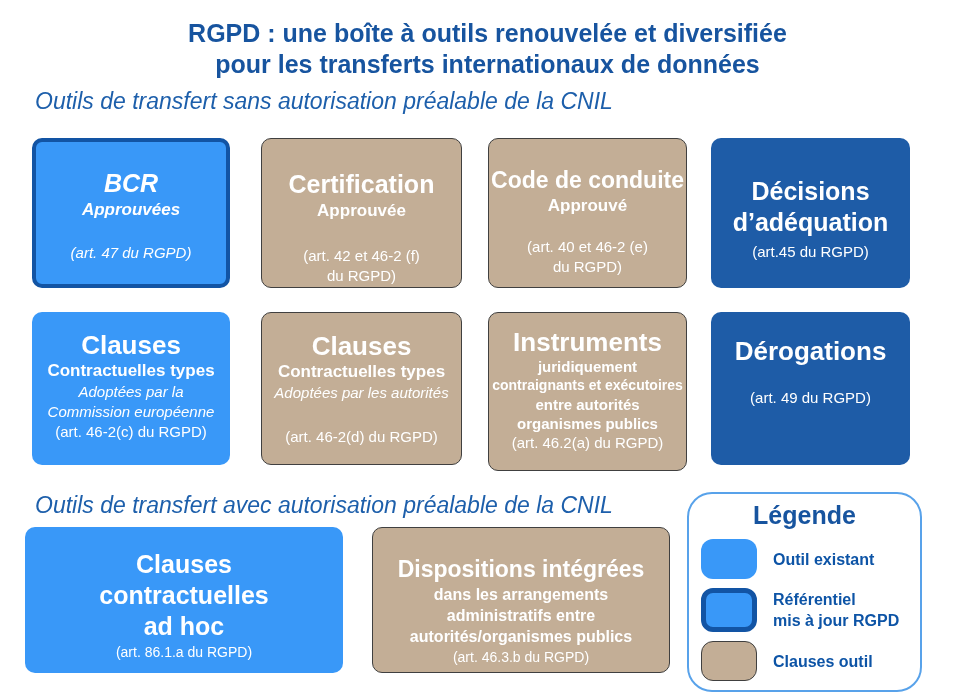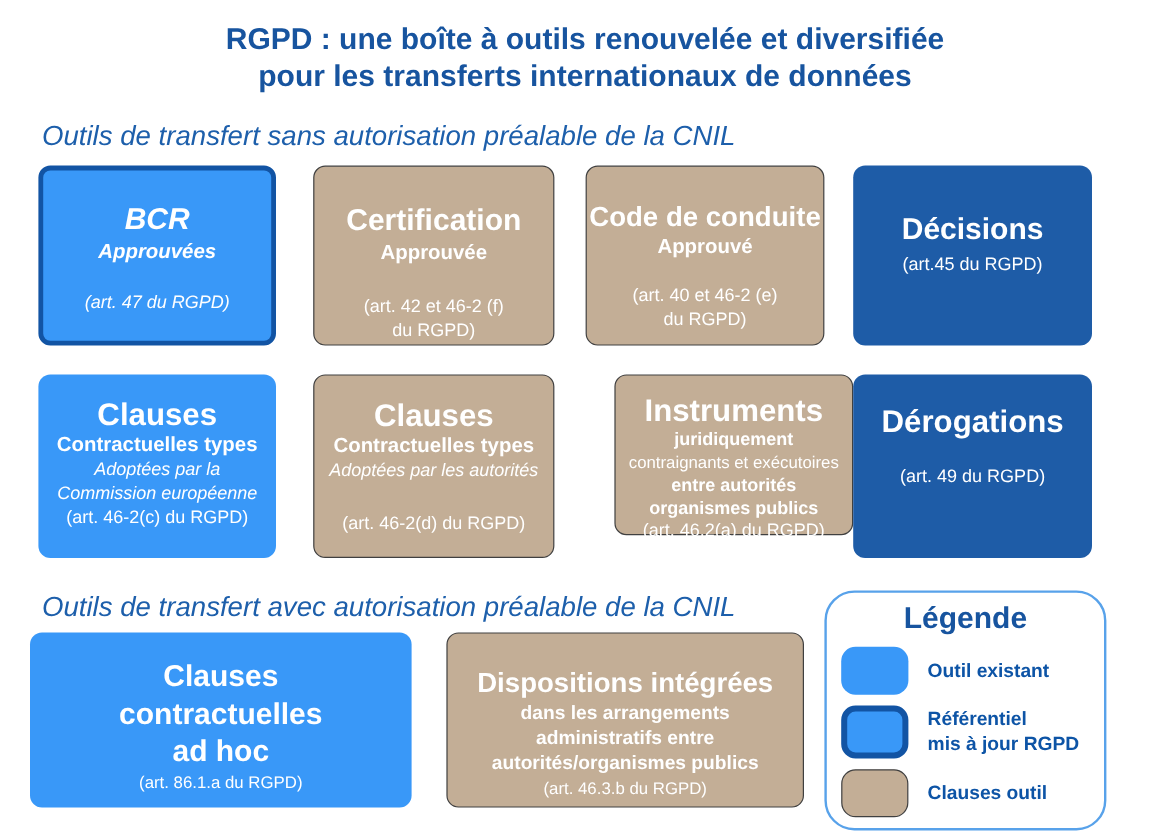--- a/index.html
+++ b/index.html
@@ -23,21 +23,21 @@
   .box.blue          { background:var(--bright-blue,#3998F8); }
   .box.blue-bordered { background:var(--bright-blue,#3998F8); border:4px solid var(--dark-blue-border,#1254A4);font-style:italic; }
   .box.tan           { background:var(--tan,#C3AE96); border:1.5px solid var(--tan-border,#404040); }
   .box.darkblue      { background:var(--dark-blue,#1E5CA7); }
 
   .t-xl  { font-size:26px; font-weight:bold; line-height:30px; }
   .t-lg  { font-size:25px; font-weight:bold; line-height:31px; }
   .t-lg2 { font-size:23px; font-weight:bold; line-height:30px; }
   .t-md  { font-size:17px; font-weight:bold; line-height:22px; }
   .t-smb { font-size:15px; font-weight:bold; line-height:19px; }
-  .t-smb2{ font-size:14px; font-weight:normal; line-height:19px; }
+  .t-smb2{ font-size:14px; font-weight:bold; line-height:19px; }
   .t-it  { font-size:15px; font-style:italic; line-height:20px; }
   .t-art { font-size:15px; line-height:20px; }
   .t-art2{ font-size:14px; line-height:20px; }
   .sp22 { height:22px; } .sp24 { height:24px; } .sp20 { height:20px; } .sp4 { height:4px; }
 
   .legend {
     position:absolute; left:687px; top:492px; width:235px; height:200px;
     background:#ffffff; border:2px solid var(--legend-border,#58A2EA);
     border-radius:25px; box-sizing:border-box; padding:6px 10px 0 10px;
   }
@@ -55,21 +55,21 @@
 </head>
 <body>
 
 <div class="canvas">
 
   <div class="main-title">
     <div>RGPD : une boîte à outils renouvelée et diversifiée</div>
     <div>pour les transferts internationaux de données</div>
   </div>
 
-  <div class="section-heading" style="top:100px;">Outils de transfert sans autorisation préalable de la CNIL</div>
+  <div class="section-heading" style="top:88px;">Outils de transfert sans autorisation préalable de la CNIL</div>
 
   <div class="box blue-bordered" style="left:32px; top:138px; width:198px; height:150px; padding-top:26px;">
     <div class="t-lg">BCR</div>
     <div class="t-md">Approuvées</div>
     <div class="sp22"></div>
     <div class="t-art">(art. 47 du RGPD)</div>
   </div>
 
   <div class="box tan" style="left:261px; top:138px; width:201px; height:150px; padding-top:30px;">
     <div class="t-lg">Certification</div>
@@ -82,41 +82,42 @@
   <div class="box tan" style="left:488px; top:138px; width:199px; height:150px; padding-top:26px;">
     <div class="t-lg2">Code de conduite</div>
     <div class="t-md">Approuvé</div>
     <div class="sp20"></div>
     <div class="t-art">(art. 40 et 46-2 (e)</div>
     <div class="t-art">du RGPD)</div>
   </div>
 
   <div class="box darkblue" style="left:711px; top:138px; width:199px; height:150px; padding-top:38px;">
     <div class="t-lg">Décisions</div>
+    <div class="t-lg">d’adéquation</div>
     <div class="sp4"></div>
     <div class="t-art">(art.45 du RGPD)</div>
   </div>
 
   <div class="box blue" style="left:32px; top:312px; width:198px; height:153px; padding-top:18px;">
     <div class="t-xl">Clauses</div>
     <div class="t-md">Contractuelles types</div>
     <div class="t-it">Adoptées par la</div>
     <div class="t-it">Commission européenne</div>
     <div class="t-art">(art. 46-2(c) du RGPD)</div>
   </div>
 
   <div class="box tan" style="left:261px; top:312px; width:201px; height:153px; padding-top:18px;">
     <div class="t-xl">Clauses</div>
     <div class="t-md">Contractuelles types</div>
     <div class="t-it">Adoptées par les autorités</div>
     <div class="sp24"></div>
     <div class="t-art">(art. 46-2(d) du RGPD)</div>
   </div>
 
-  <div class="box tan" style="left:512px; top:312px; width:199px; height:134px; padding-top:14px;">
+  <div class="box tan" style="left:488px; top:312px; width:199px; height:159px; padding-top:14px;">
     <div class="t-xl">Instruments</div>
     <div class="t-smb">juridiquement</div>
     <div class="t-smb2">contraignants et exécutoires</div>
     <div class="t-smb">entre autorités</div>
     <div class="t-smb">organismes publics</div>
     <div class="t-art">(art. 46.2(a) du RGPD)</div>
   </div>
 
   <div class="box darkblue" style="left:711px; top:312px; width:199px; height:153px; padding-top:24px;">
     <div class="t-xl">Dérogations</div>

